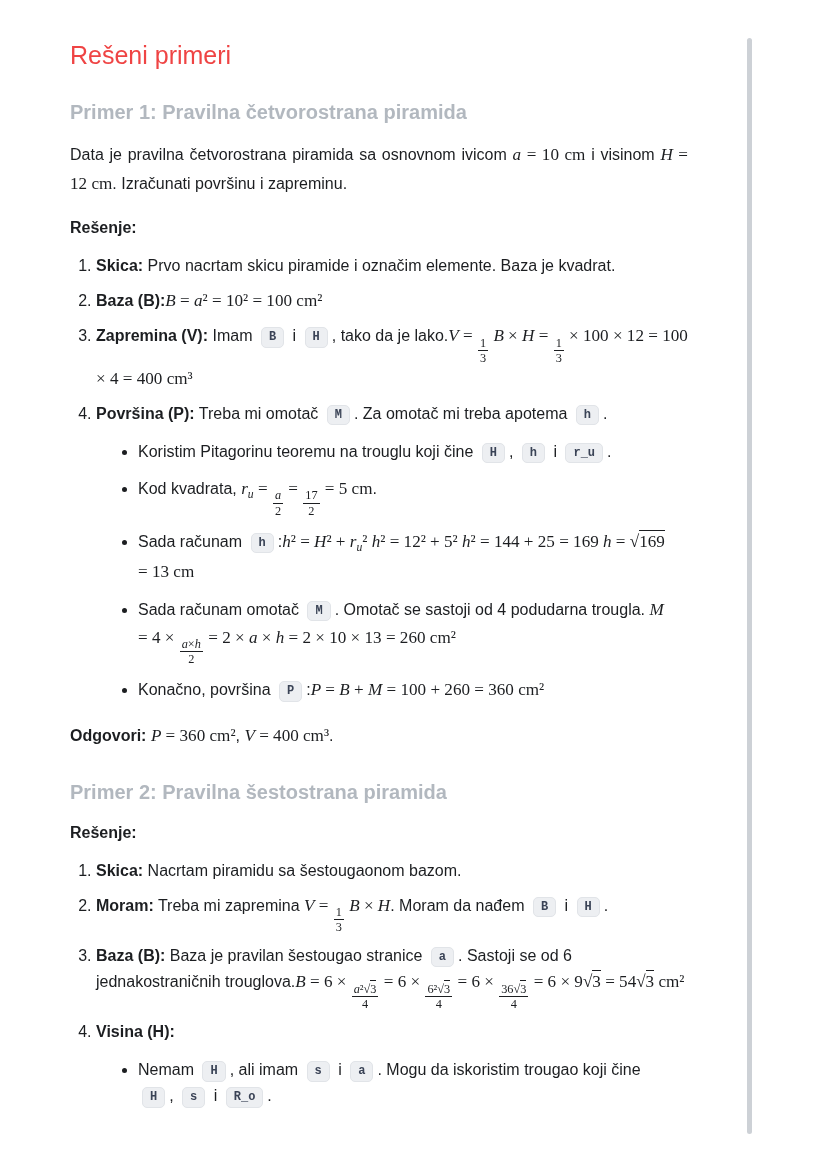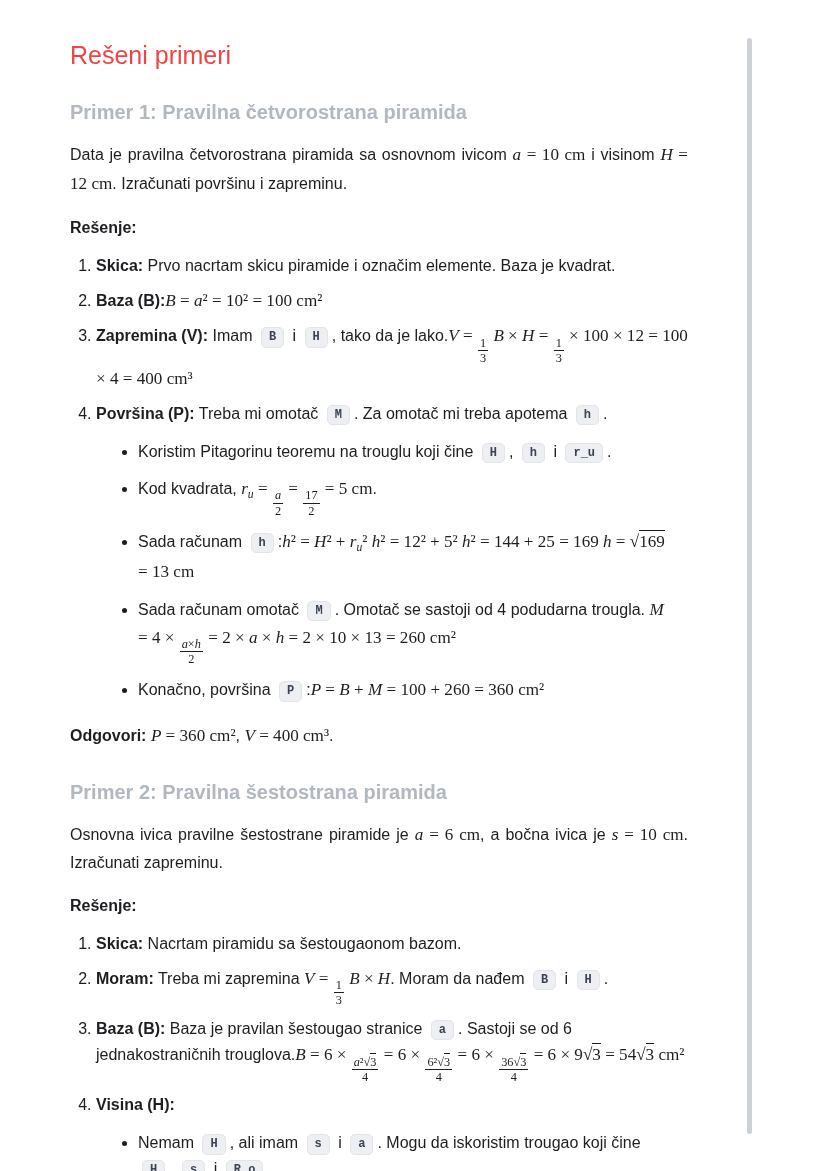--- a/index.html
+++ b/index.html
@@ -161,21 +161,20 @@
             <div class="line"><span class="t">Konačno, površina </span><span class="code">P</span><span class="t">:</span><span class="math"><i>P</i> = <i>B</i> + <i>M</i> = 100 + 260 = 360 cm²</span></div>
           </li>
         </ul>
       </li>
     </ol>
     <p class="answer"><span class="b">Odgovori:</span><span class="t"> </span><span class="math"><i>P</i> = 360 cm²</span><span class="t">, </span><span class="math"><i>V</i> = 400 cm³</span><span class="t">.</span></p>
   </section>
 
   <section>
     <h2>Primer 2: Pravilna šestostrana piramida</h2>
-    <p class="intro"><span class="t">Osnovna ivica pravilne šestostrane piramide je </span><span class="math"><i>a</i> = 6 cm</span><span class="t">, a bočna ivica je </span><span class="math"><i>s</i> = 10 cm</span><span class="t">. Izračunati zapreminu.</span></p>
     <p class="label">Rešenje:</p>
     <ol class="steps">
       <li>
         <div class="line"><span class="b">Skica:</span><span class="t"> Nacrtam piramidu sa šestougaonom bazom.</span></div>
       </li>
       <li>
         <div class="line"><span class="b">Moram:</span><span class="t"> Treba mi zapremina </span><span class="math"><i>V</i> = <span class="frac">
                 <span class="num">1</span>
                 <span class="den">3</span>
               </span> <i>B</i> × <i>H</i></span><span class="t">. Moram da nađem </span><span class="code">B</span><span class="t"> i </span><span class="code">H</span><span class="t">.</span></div>

